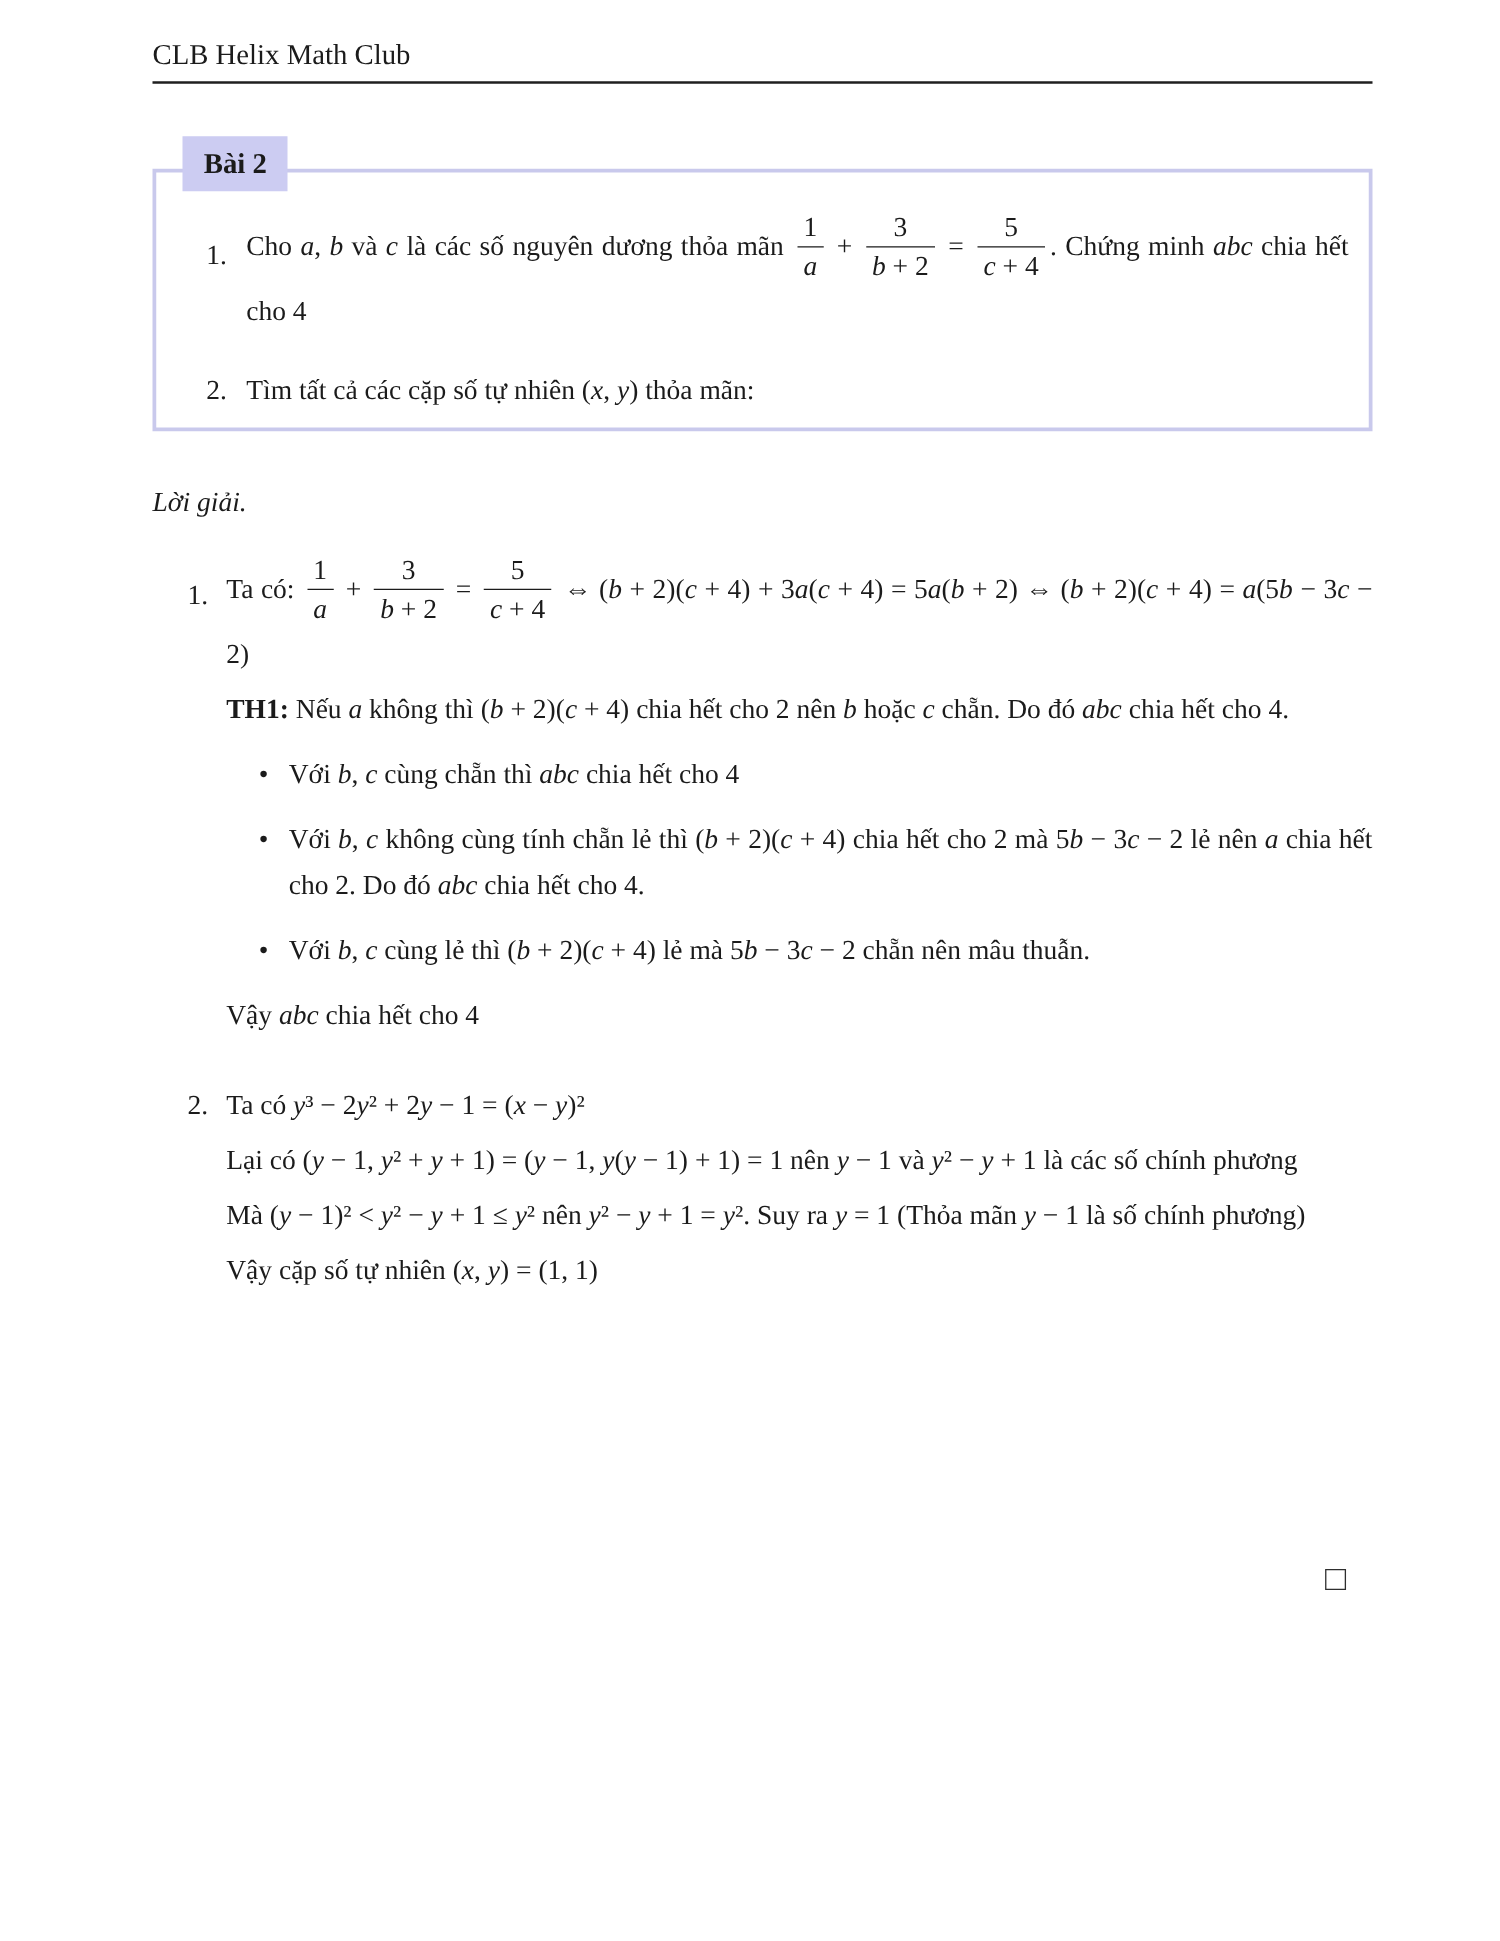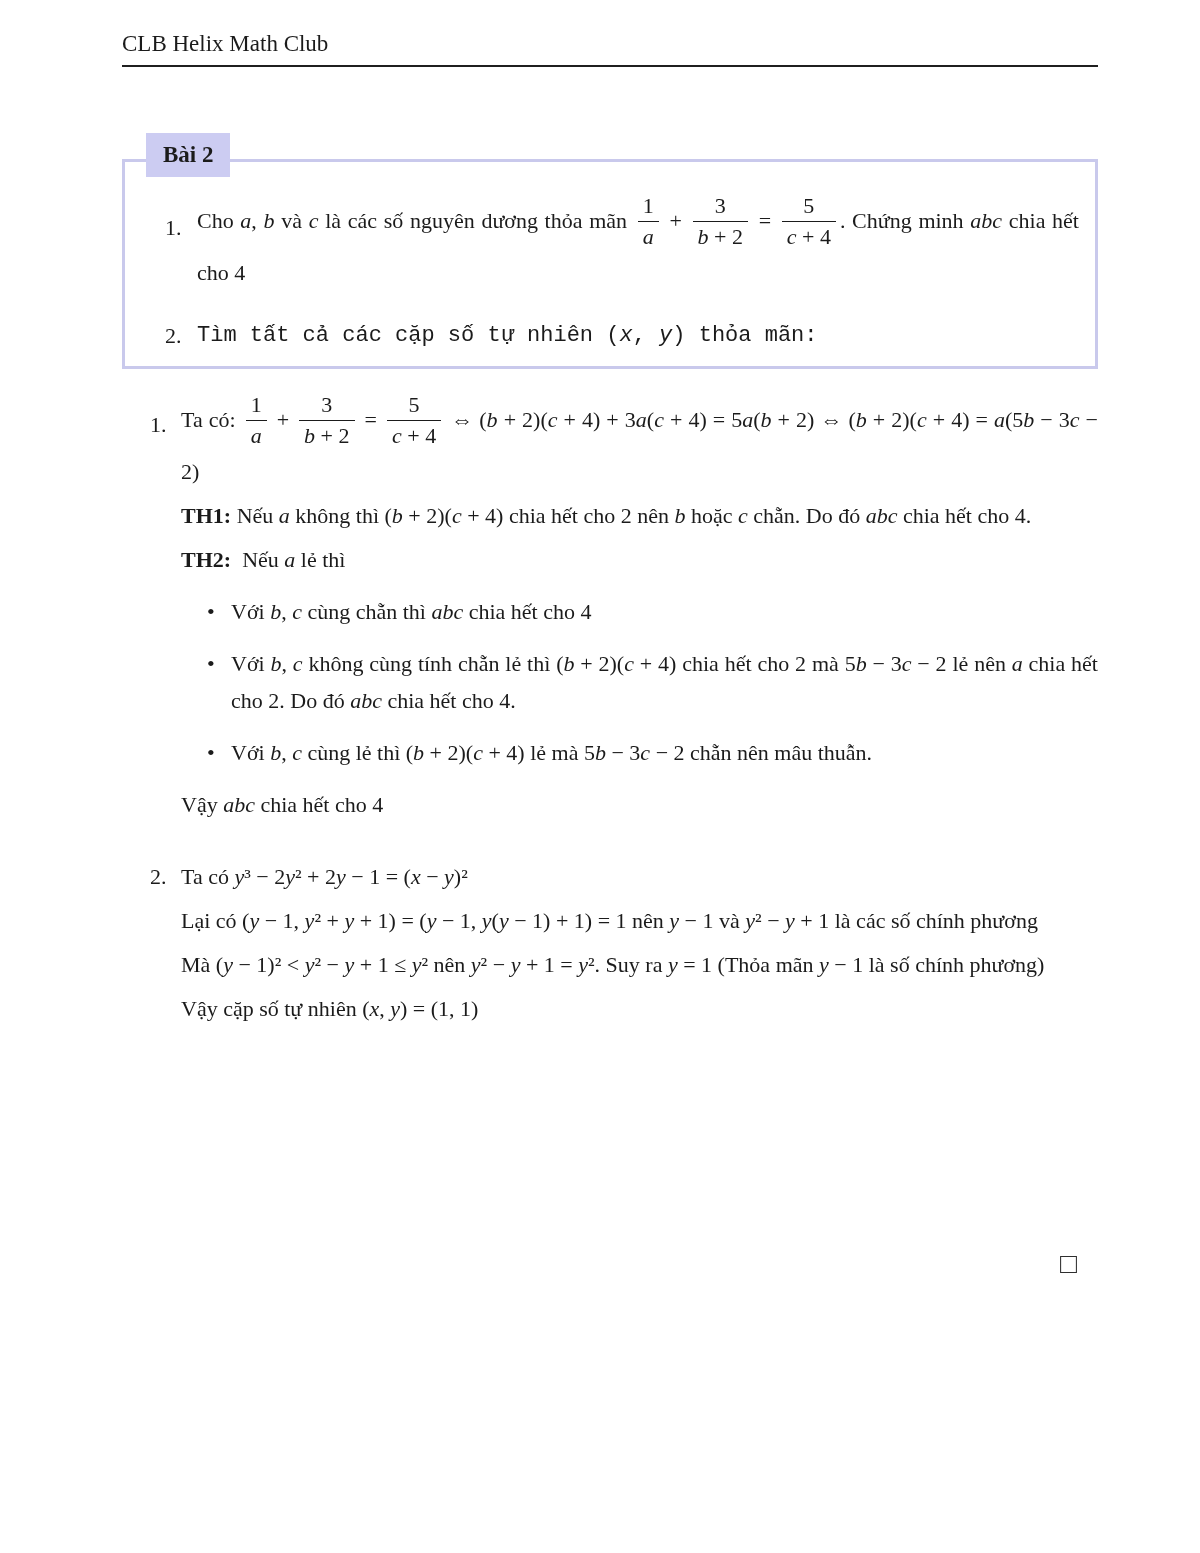--- a/index.html
+++ b/index.html
@@ -17,21 +17,21 @@
     font-size:22px;
     color:var(--ink);
   }
   .content{padding:30px 102px 0 122px;}
 
   
   .doc-title{font-size:23px;line-height:28px;}
   .doc-rule{border:none;border-top:2px solid #1f1f1f;margin-top:7px;height:0;}
 
   
-  .problem-wrap{position:relative;margin-top:92px;}
+  .problem-wrap{position:relative;margin-top:68px;}
   .problem-label{
     position:absolute;top:-26px;left:24px;z-index:2;
     background:var(--label-bg);
     padding:8px 17px;
     font-weight:bold;font-size:23px;line-height:28px;
   }
   .problem-box{border:3px solid var(--box-border);padding:30px 16px 12px 40px;}
   .prow{display:flex;}
   .prow2{margin-top:26px;}
   .pnum{flex:0 0 32px;line-height:37px;}
@@ -80,34 +80,34 @@
 
     <div class="problem-wrap">
       <div class="problem-label">Bài 2</div>
       <div class="problem-box">
         <div class="prow">
           <span class="pnum vnum">1.</span>
           <div class="pbody"><span>Cho </span><span class="m"><i>a</i>, <i>b</i></span><span> và </span><span class="m"><i>c</i></span><span> là các số nguyên dương thỏa mãn </span><span class="frac"><span class="fnum">1</span><span class="fden"><i>a</i></span></span><span class="m"> + </span><span class="frac"><span class="fnum">3</span><span class="fden"><i>b</i> + 2</span></span><span class="m"> = </span><span class="frac"><span class="fnum">5</span><span class="fden"><i>c</i> + 4</span></span><span>. Chứng minh </span><span class="m"><i>abc</i></span><span> chia hết cho 4</span></div>
         </div>
         <div class="prow prow2">
           <span class="pnum">2.</span>
-          <div style="flex:1;min-width:0;font-family:Liberation Mono, monospace;">
+          <div style="flex:1;min-width:0;">
             <div class="pbody" style="flex:none;"><span>Tìm tất cả các cặp số tự nhiên </span><span class="m">(<i>x</i>, <i>y</i>)</span><span> thỏa mãn:</span></div>
           </div>
         </div>
       </div>
     </div>
 
+    <p class="loigiai">Lời giải.</p>
 
     <div class="sol-item">
       <span class="sol-num vnum">1.</span>
       <div class="sol-body">
         <p class="sline"><span>Ta có: </span><span class="frac"><span class="fnum">1</span><span class="fden"><i>a</i></span></span><span class="m"> + </span><span class="frac"><span class="fnum">3</span><span class="fden"><i>b</i> + 2</span></span><span class="m"> = </span><span class="frac"><span class="fnum">5</span><span class="fden"><i>c</i> + 4</span></span><span class="m"> ⇔ (<i>b</i> + 2)(<i>c</i> + 4) + 3<i>a</i>(<i>c</i> + 4) = 5<i>a</i>(<i>b</i> + 2) ⇔ (<i>b</i> + 2)(<i>c</i> + 4) = <i>a</i>(5<i>b</i> − 3<i>c</i> − 2)</span></p>
         <p class="sline"><b>TH1:</b><span> Nếu </span><span class="m"><i>a</i></span><span> không thì </span><span class="m">(<i>b</i> + 2)(<i>c</i> + 4)</span><span> chia hết cho 2 nên </span><span class="m"><i>b</i></span><span> hoặc </span><span class="m"><i>c</i></span><span> chẵn. Do đó </span><span class="m"><i>abc</i></span><span> chia hết cho 4.</span></p>
-        <p class="sline"><b>TH2:</b><span>&nbsp; Nếu </span><span class="m"><i>a</i></span><span> lẻ thì</span></p>
 
         <div class="bullets">
           <div class="bul">
             <span class="bmark">•</span>
             <div class="btext"><span>Với </span><span class="m"><i>b</i>, <i>c</i></span><span> cùng chẵn thì </span><span class="m"><i>abc</i></span><span> chia hết cho 4</span></div>
           </div>
           <div class="bul">
             <span class="bmark">•</span>
             <div class="btext"><span>Với </span><span class="m"><i>b</i>, <i>c</i></span><span> không cùng tính chẵn lẻ thì </span><span class="m">(<i>b</i> + 2)(<i>c</i> + 4)</span><span> chia hết cho 2 mà </span><span class="m">5<i>b</i> − 3<i>c</i> − 2</span><span> lẻ nên </span><span class="m"><i>a</i></span><span> chia hết cho 2. Do đó </span><span class="m"><i>abc</i></span><span> chia hết cho 4.</span></div>
           </div>

